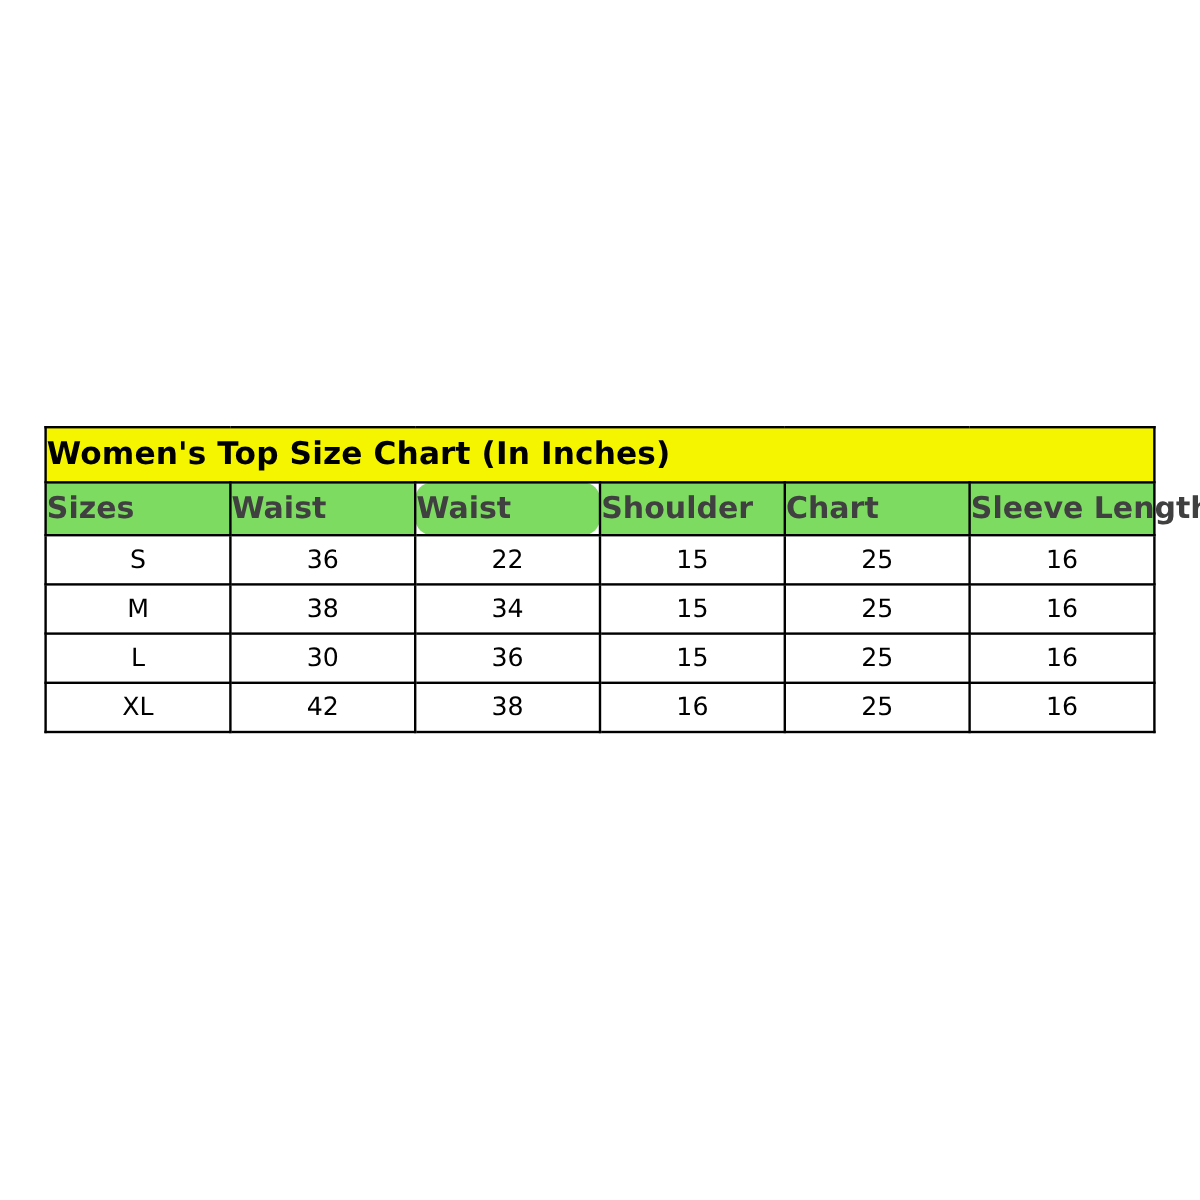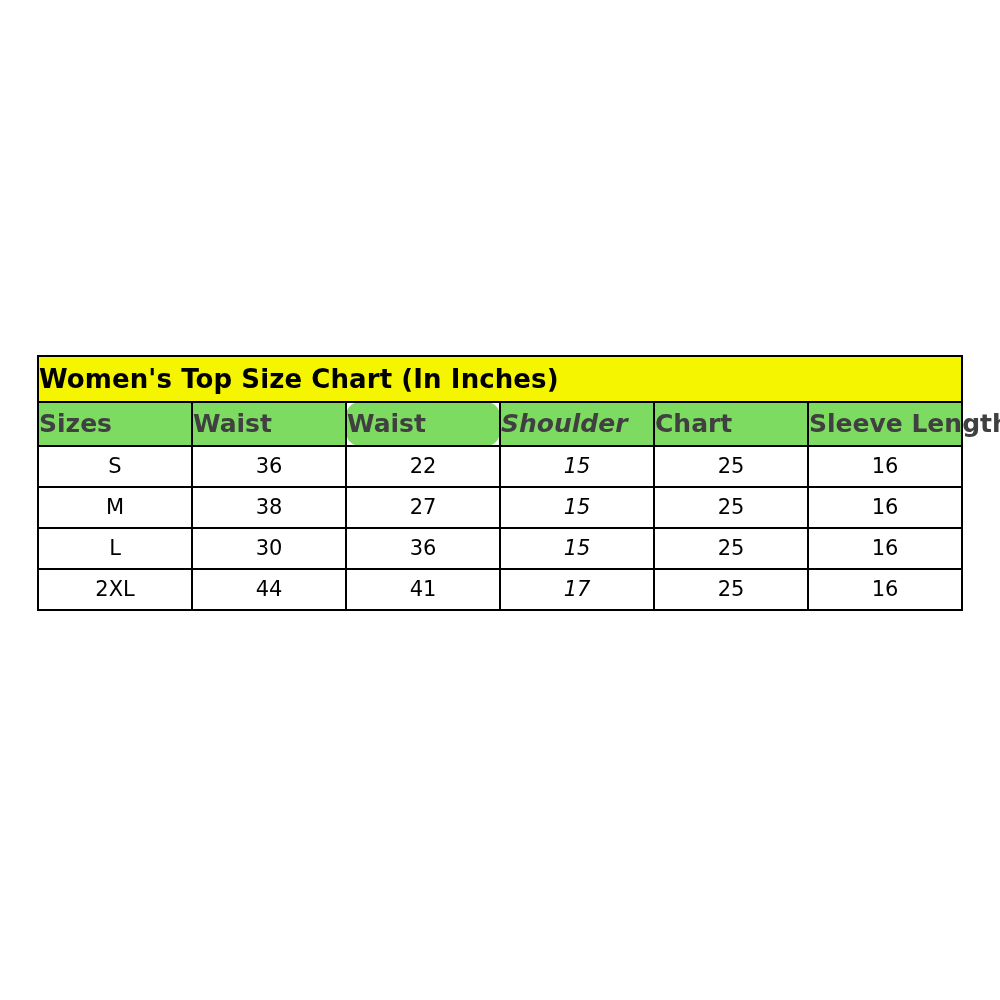--- a/index.html
+++ b/index.html
@@ -57,21 +57,21 @@
     background: #ffffff;
     color: #000000;
     font-size: 21px;
     height: 39px;
     line-height: 39px;
     text-align: center;
   }
   .col-sizes    { width: 128px; }
   .col-bust     { width: 128px; }
   .col-waist    { width: 128px; border-radius: 14px; }
-  .col-shoulder { width: 168px; font-style: italic; }
+  .col-shoulder { width: 168px; }
   .col-length   { width: 128px; }
   .col-sleeve   { width: 246px; }
 </style>
 </head>
 <body>
 
 <div id="chart-wrap">
   <table class="size-chart">
     <tbody>
       <tr>
@@ -91,39 +91,39 @@
         <td class="data-cell col-bust">36</td>
         <td class="data-cell col-waist">22</td>
         <td class="data-cell col-shoulder">15</td>
         <td class="data-cell col-length">25</td>
         <td class="data-cell col-sleeve">16</td>
       </tr>
 
       <tr>
         <td class="data-cell col-sizes">M</td>
         <td class="data-cell col-bust">38</td>
-        <td class="data-cell col-waist">27</td>
+        <td class="data-cell col-waist">34</td>
         <td class="data-cell col-shoulder">15</td>
         <td class="data-cell col-length">25</td>
         <td class="data-cell col-sleeve">16</td>
       </tr>
 
       <tr>
         <td class="data-cell col-sizes">L</td>
         <td class="data-cell col-bust">30</td>
         <td class="data-cell col-waist">36</td>
         <td class="data-cell col-shoulder">15</td>
         <td class="data-cell col-length">25</td>
         <td class="data-cell col-sleeve">16</td>
       </tr>
 
-
       <tr>
-        <td class="data-cell col-sizes">2XL</td>
-        <td class="data-cell col-bust">44</td>
-        <td class="data-cell col-waist">41</td>
-        <td class="data-cell col-shoulder">17</td>
+        <td class="data-cell col-sizes">XL</td>
+        <td class="data-cell col-bust">42</td>
+        <td class="data-cell col-waist">38</td>
+        <td class="data-cell col-shoulder">16</td>
         <td class="data-cell col-length">25</td>
         <td class="data-cell col-sleeve">16</td>
       </tr>
+
     </tbody>
   </table>
 </div>
 
 </body></html>

